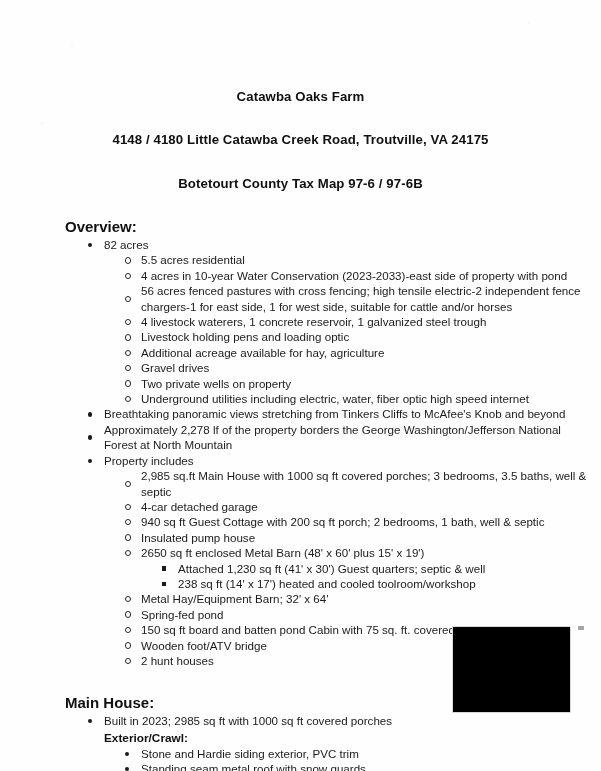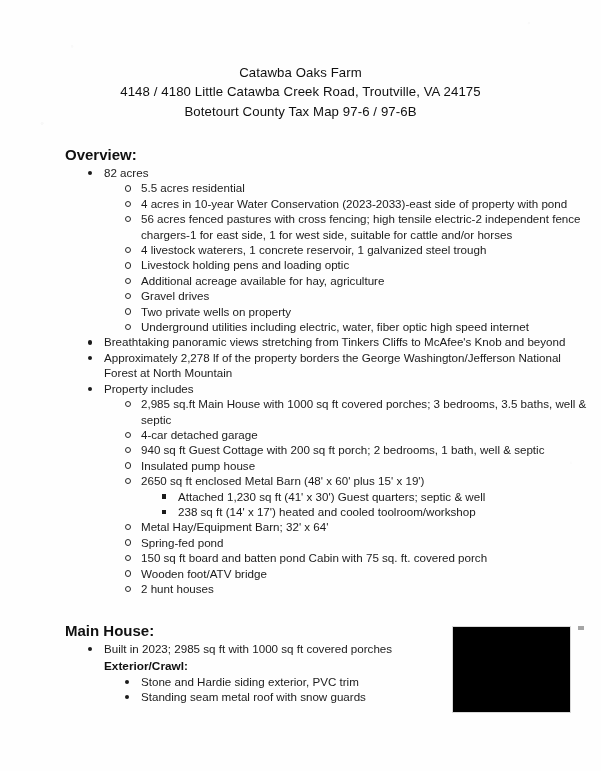--- a/index.html
+++ b/index.html
@@ -34,23 +34,24 @@
     position: relative;
     padding: 0;
   }
 
   
   .doc-header {
     text-align: center;
     padding-top: 63px;
   }
   .doc-header .hline {
-    font-weight: normal;
+    font-weight: bold;
     color: #101010;
     letter-spacing: 0.1px;
+    margin-top: 24px;
   }
   .h-title    { font-size: 13.2px; line-height: 19px; }
   .h-address  { font-size: 13.2px; line-height: 20px; }
   .h-taxmap   { font-size: 13.2px; line-height: 20px; }
 
   
   .section-heading {
     font-weight: bold;
     font-size: 15px;
     margin-left: 65px;
@@ -61,21 +62,21 @@
   .section-heading.main-house { margin-top: 26px; }
 
   
   ul.lvl {
     list-style: none;
     margin: 0;
     padding: 0;
   }
   li.row {
     display: flex;
-    align-items: flex-start;
+    align-items: center;
     font-size: 11.6px;
     line-height: 15.4px;
     color: #1b1b1b;
   }
   li.row > .bullet {
     flex: 0 0 auto;
     width: 16px;
     text-align: left;
     line-height: 15.4px;
     font-size: 11.6px;

